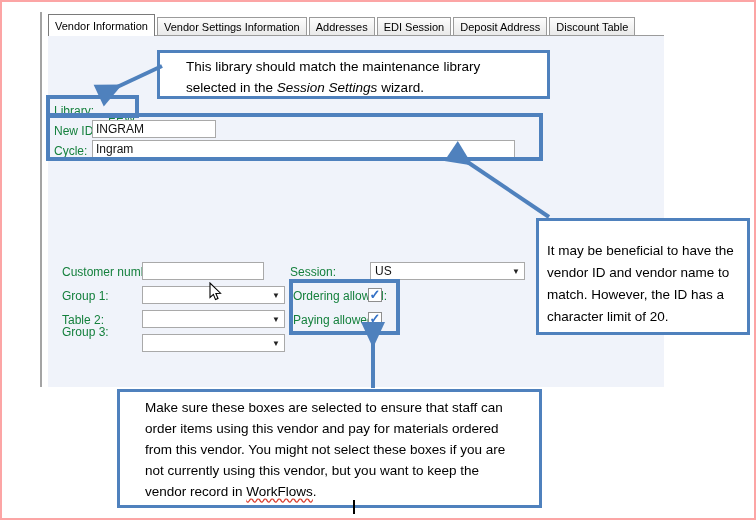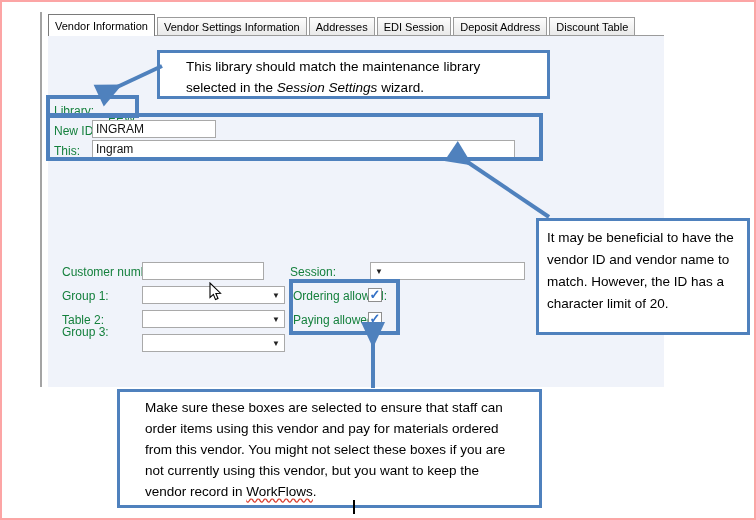--- a/index.html
+++ b/index.html
@@ -181,28 +181,29 @@
   </div>
 
   <div class="pane">
 
     <span class="lbl" style="left:6px; top:68px;">Library:</span>
     <span class="lbl" style="left:52px; top:76px;margin-left:8px;">EEW</span>
 
     <span class="lbl" style="left:6px; top:88px;">New ID:</span>
     <input class="txtinput" style="left: 44px; top: 84px; width: 124px;" value="INGRAM">
 
-    <span class="lbl" style="left:6px; top:108px;">This:</span>
+    <span class="lbl" style="left:6px; top:108px;">Cycle:</span>
     <input class="txtinput" style="left: 44px; top: 104px; width: 423px;" value="Ingram">
 
     <span class="lbl" style="left:14px; top:229px;">Customer number:</span>
     <input class="txtinput" style="left: 94px; top: 226px; width: 122px;" value="">
 
     <span class="lbl" style="left:242px; top:229px;">Session:</span>
     <div class="dropdown" style="left:322px; top:226px; width:155px;">
+      <span class="dd-value">US</span>
       <span class="dd-arrow">▼</span>
     </div>
 
     <span class="lbl" style="left:14px; top:253px;">Group 1:</span>
     <div class="dropdown" style="left:94px; top:250px; width:143px;">
       <span class="dd-value"></span>
       <span class="dd-arrow">▼</span>
     </div>
 
     <span class="lbl" style="left:245px; top:253px;">Ordering allowed:</span>
@@ -229,21 +230,21 @@
   </div>
 
   <div class="hlbox" style="left:44px; top:93px; width:93px; height:23px; z-index:5;"></div>
   <div class="hlbox" style="left:44px; top:111px; width:497px; height:48px;"></div>
   <div class="hlbox" style="left:287px; top:277px; width:111px; height:56px;"></div>
 
   <div class="callout" style="left:155px; top:48px; width:393px; height:49px; padding:3px 26px;">
     <span>This library should match the maintenance library selected in the </span><span class="italic">Session Settings</span><span> wizard.</span>
   </div>
 
-  <div class="callout" style="left:534px; top:216px; width:214px; height:117px; padding:6px 8px; line-height:22px;">
+  <div class="callout" style="left:534px; top:216px; width:214px; height:117px; padding:19px 8px; line-height:22px;">
     <span>It may be beneficial to have the vendor ID and vendor name to match. However, the ID has a character limit of 20.</span>
   </div>
 
   <div class="callout" style="left:115px; top:387px; width:425px; height:119px; padding:5px 25px;">
     <span>Make sure these boxes are selected to ensure that staff can order items using this vendor and pay for materials ordered from this vendor. You might not select these boxes if you are not currently using this vendor, but you want to keep the vendor record in </span><span class="misspelled">WorkFlows</span><span>.</span>
   </div>
 
   <svg class="arrows">
     <defs>
       <marker id="ah" markerWidth="7" markerHeight="7" refX="2" refY="3" orient="auto" markerUnits="strokeWidth">

